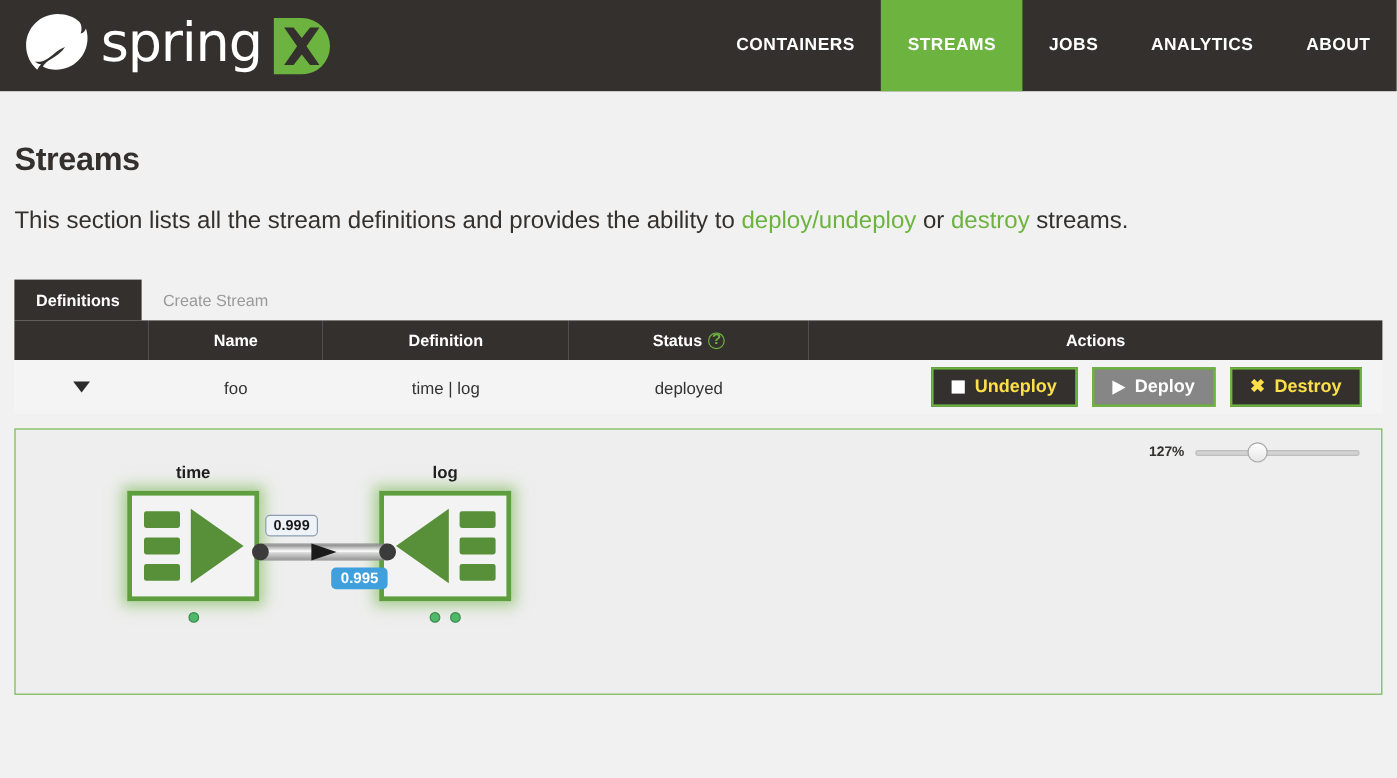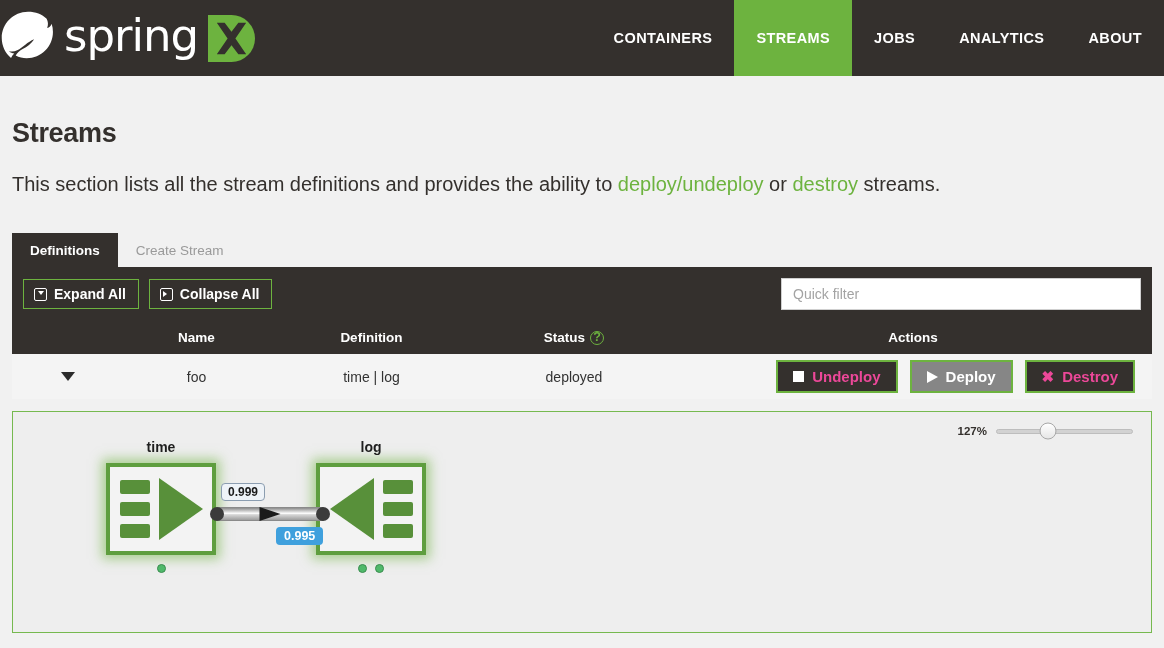--- a/index.html
+++ b/index.html
@@ -15,21 +15,21 @@
   .navbar {
     height: 76px;
     background: #34302d;
     display: flex;
     align-items: stretch;
     position: relative;
   }
   .brand {
     display: flex;
     align-items: center;
-    padding-left: 0;
+    padding-left: 20px;
     gap: 8px;
   }
   .leaf-logo { width: 56px; height: 56px; display: block; }
   .brand-word {
     color: #ffffff;
     font-size: 45px;
     font-weight: 400;
     letter-spacing: -1px;
     line-height: 1;
     padding-bottom: 5px;
@@ -196,21 +196,21 @@
   }
   .actions-cell { padding: 0 !important; }
   .actions-wrap {
     display: flex;
     justify-content: flex-end;
     gap: 12px;
     padding-right: 17px;
   }
   .act-btn {
     border: 2px solid #6db33f;
-    color: #ec4899;
+    color: #fde047;
     font-size: 15px;
     font-weight: bold;
     padding: 7px 15px;
     display: flex;
     align-items: center;
     gap: 8px;
     cursor: pointer;
     line-height: 1;
     font-family: "Liberation Sans", sans-serif;
   }
@@ -405,31 +405,20 @@
 
   <h1 class="page-title">Streams</h1>
 
   <p class="page-desc"><span>This section lists all the stream definitions and provides the ability to </span><a>deploy/undeploy</a><span> or </span><a>destroy</a><span> streams.</span></p>
 
   <div class="tabs">
     <div class="tab active">Definitions</div>
     <div class="tab">Create Stream</div>
   </div>
 
-  <div class="toolbar">
-    <button class="btn-outline">
-      <span class="sq-icon down"></span>
-      <span>Expand All</span>
-    </button>
-    <button class="btn-outline">
-      <span class="sq-icon right"></span>
-      <span>Collapse All</span>
-    </button>
-    <input class="quick-filter" type="text" placeholder="Quick filter" style="">
-  </div>
 
   <table class="tbl">
     <colgroup>
       <col style="width:112px">
       <col style="width:145px">
       <col style="width:205px">
       <col style="width:200px">
       <col>
     </colgroup>
     <thead>

